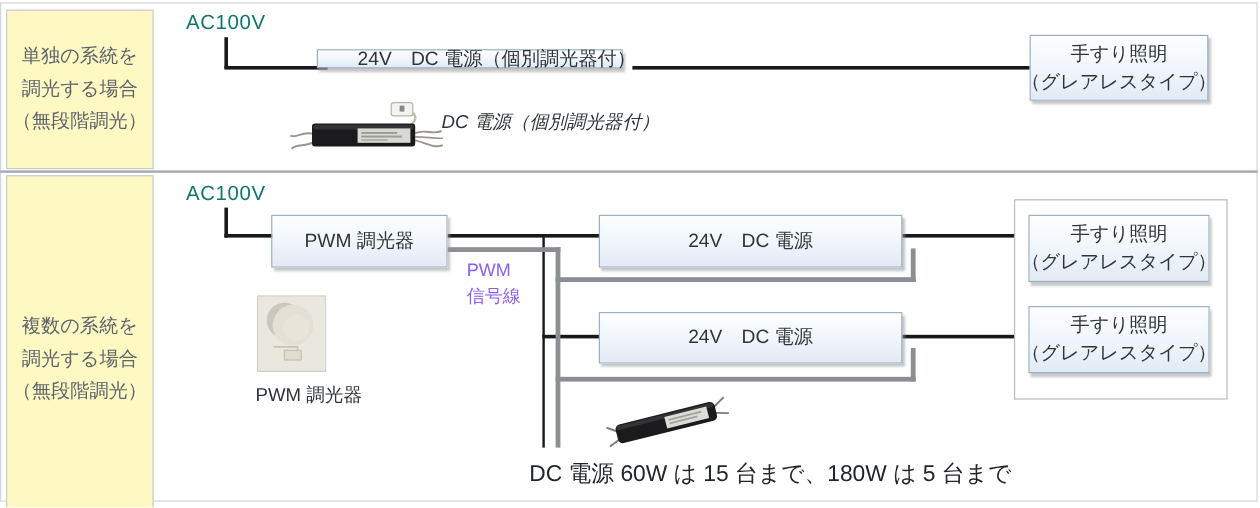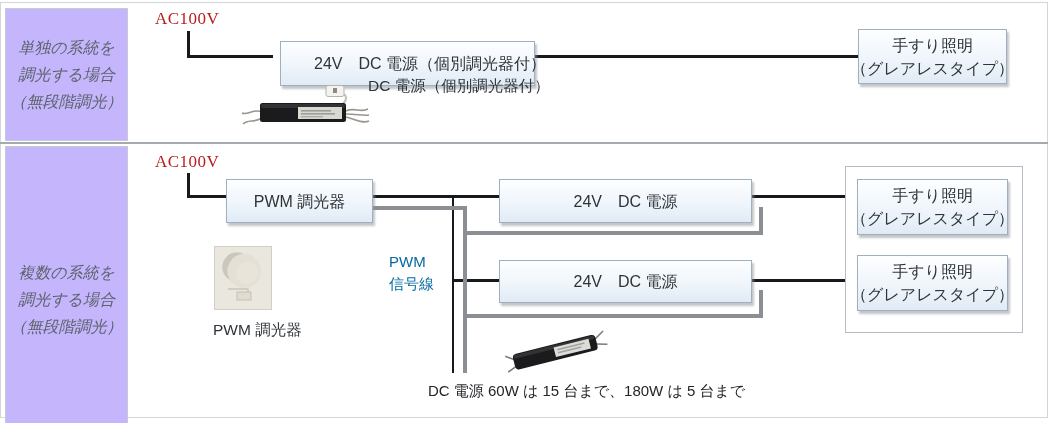--- a/index.html
+++ b/index.html
@@ -9,44 +9,44 @@
     overflow:hidden;color:#2c3136;
   }
   .abs{position:absolute;}
   .frame{
     position:absolute;left:0px;top:2px;width:1046px;height:414px;
     border:1px solid #d2d6da;background:#ffffff;
   }
   .divider{position:absolute;left:0px;top:142px;width:1048px;height:2px;background:#a4aaaf;}
   .sidecell{
     position:absolute;left:5px;width:123px;box-sizing:border-box;
-    background:#c4b5fd;border:1px solid #c3cbd4;
+    background:#fef9c3;border:1px solid #c3cbd4;
     display:flex;flex-direction:column;justify-content:center;
-    text-align:center;font-size:16px;line-height:27px;color:#5c636b;font-style:italic;
+    text-align:center;font-size:16px;line-height:27px;color:#5c636b;
   }
   .sc-top{top:8px;height:133px;}
   .sc-bottom{top:146px;height:307px;}
-  .aclabel{position:absolute;font-size:17px;color:#b91c1c;letter-spacing:0.5px;font-family:Liberation Serif, serif;}
+  .aclabel{position:absolute;font-size:17px;color:#0f766e;letter-spacing:0.5px;}
   .wire{position:absolute;background:#17191c;}
   .wire.gray{background:#8b8f93;}
   .nbox{
     position:absolute;box-sizing:border-box;
     border:1px solid #9eb0c0;
     background:linear-gradient(180deg,#fdfeff 0%,#f2f7fc 45%,#e1ebf5 100%);
     box-shadow:2px 3px 2px rgba(145,150,155,0.55);
     display:flex;flex-direction:column;align-items:center;justify-content:center;
     font-size:16px;line-height:23px;color:#2f3439;white-space:nowrap;
   }
   .groupbox{
     position:absolute;left:845px;top:166px;width:178px;height:167px;
     box-sizing:border-box;border:1px solid #b5bcc3;background:#ffffff;
   }
   .caption{position:absolute;font-size:15.5px;line-height:23px;color:#2f3439;white-space:nowrap;}
-  .signal-label{position:absolute;left:389px;top:215px;font-size:15px;line-height:22px;color:#0369a1;margin-top:36px;}
-  .note{position:absolute;left:428px;top:382px;font-size:15px;color:#232629;white-space:nowrap;}
+  .signal-label{position:absolute;left:389px;top:215px;font-size:15px;line-height:22px;color:#8b5cf6;}
+  .note{position:absolute;left:441px;top:382px;font-size:19px;color:#232629;white-space:nowrap;}
   svg{display:block;}
 </style>
 </head>
 <body>
 
 <div id="canvas">
 
   <div class="frame"></div>
   <div class="divider"></div>
 
@@ -60,21 +60,21 @@
     <span>調光する場合</span>
     <span>（無段階調光）</span>
   </div>
 
   <div class="aclabel" style="left:155px;top:9px;">AC100V</div>
 
   <div class="wire" style="left:187px;top:31px;width:3px;height:26px;"></div>
   <div class="wire" style="left:187px;top:55px;width:86px;height:3px;"></div>
   <div class="wire" style="left:527px;top:55px;width:331px;height:3px;"></div>
 
-  <div class="nbox" style="left:280px;top:41px;width:255px;height:45px;padding-left:45px;">
+  <div class="nbox" style="left:264px;top:41px;width:255px;height:16px;padding-left:45px;">
     <span>24V　DC 電源（個別調光器付）</span>
   </div>
   <div class="nbox" style="left:858px;top:29px;width:149px;height:55px;">
     <span>手すり照明</span>
     <span>（グレアレスタイプ）</span>
   </div>
 
   <svg class="abs" style="left:240px;top:84px;" width="130" height="56" viewBox="0 0 130 56">
     <path d="M22,28 C12,24 8,32 2,29" stroke="#9a968e" stroke-width="1.6" fill="none"></path>
     <path d="M22,34 C14,39 8,35 3,40" stroke="#9a968e" stroke-width="1.6" fill="none"></path>
@@ -85,21 +85,21 @@
     <rect x="86" y="1.5" width="18" height="11" rx="2" fill="#f4f3ef" stroke="#b7b3aa" stroke-width="1"></rect>
     <rect x="93" y="4" width="4" height="5" fill="#8b8b86"></rect>
     <rect x="20" y="19" width="86" height="19" rx="2.5" fill="#1b1b1d"></rect>
     <rect x="21" y="20" width="84" height="4" rx="2" fill="#323235"></rect>
     <rect x="58" y="23" width="44" height="12" fill="#d9d9d4"></rect>
     <rect x="61" y="26" width="30" height="1.6" fill="#9e9e99"></rect>
     <rect x="61" y="29" width="34" height="1.6" fill="#9e9e99"></rect>
     <rect x="61" y="32" width="22" height="1.4" fill="#adada8"></rect>
   </svg>
 
-  <div class="caption" style="left:368px;top:74px;">
+  <div class="caption" style="left:368px;top:91px;font-style:italic;">
     <div>DC 電源（個別調光器付）</div>
   </div>
 
   <div class="aclabel" style="left:155px;top:152px;">AC100V</div>
 
   <div class="wire" style="left:187px;top:173px;width:3px;height:25px;"></div>
   <div class="wire" style="left:187px;top:195px;width:40px;height:3px;"></div>
   <div class="wire" style="left:373px;top:195px;width:127px;height:3px;"></div>
   <div class="wire" style="left:452px;top:196px;width:2px;height:177px;"></div>
   <div class="wire" style="left:452px;top:279px;width:48px;height:3px;"></div>

